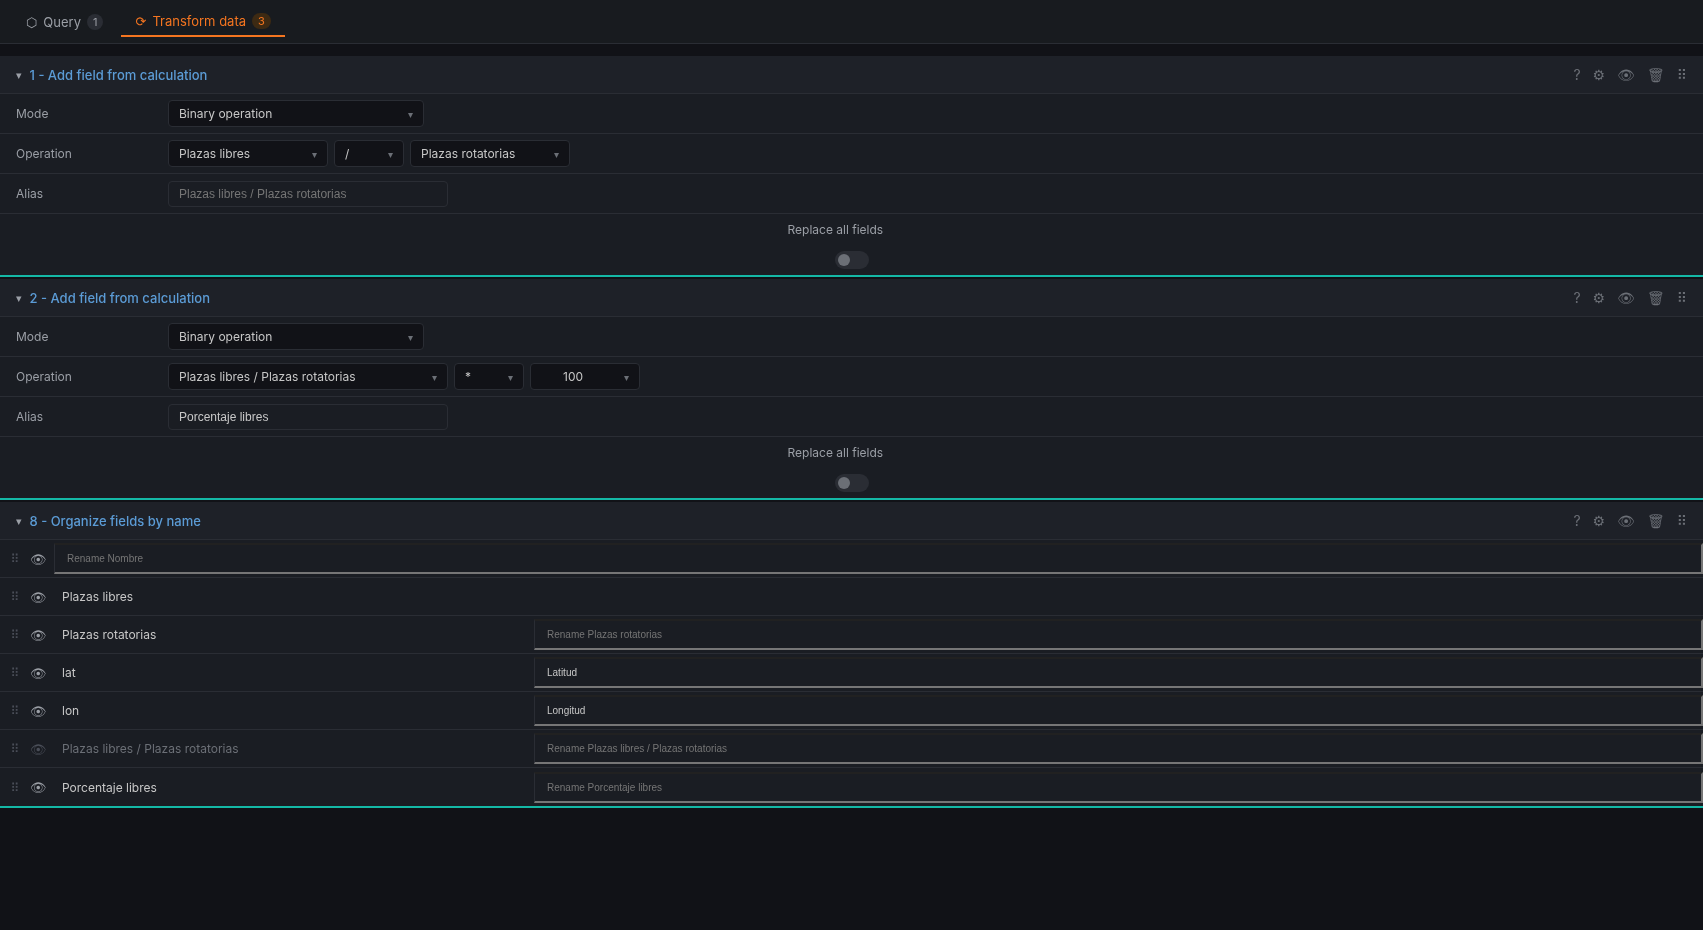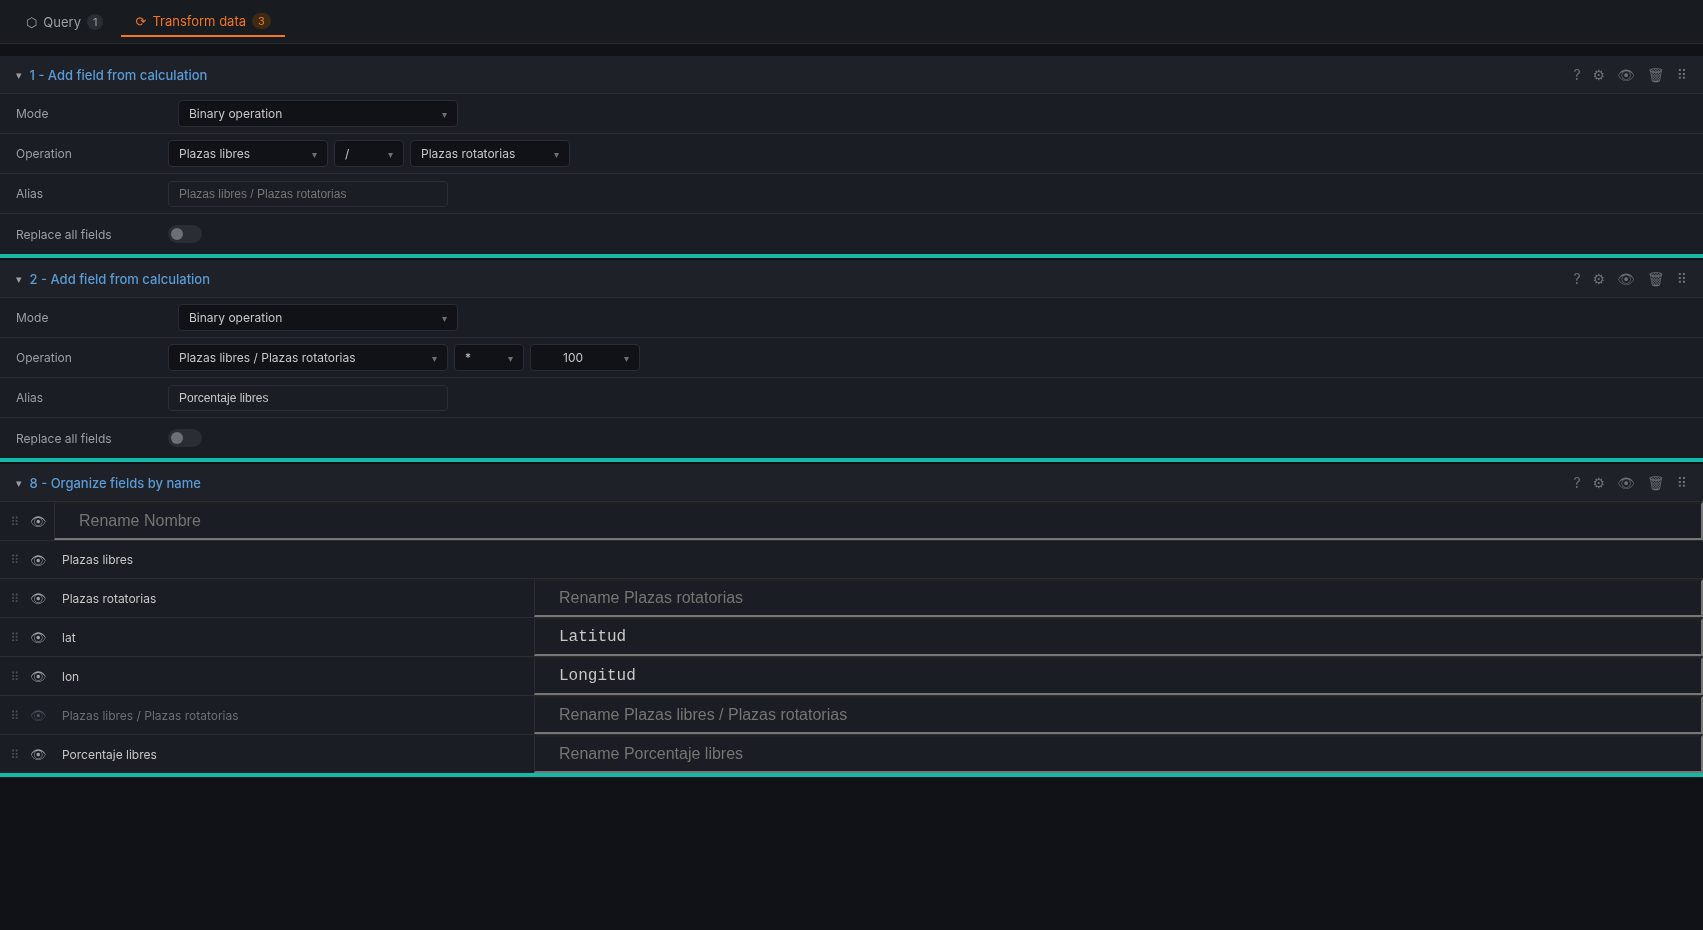--- a/index.html
+++ b/index.html
@@ -87,31 +87,31 @@
       color: #6b6f76;
     }
     .section-header-right span {
       cursor: pointer;
       font-size: 14px;
     }
 
     
     .section-body {
       background: #1a1d23;
-      border-bottom: 4px solid #14b8a6;
+      border-bottom: 2px solid #14b8a6;
     }
 
     
     .form-row {
       display: flex;
       align-items: center;
       border-bottom: 1px solid #2a2d34;
       min-height: 40px;
     }
-    .form-row:last-child { border-bottom: none; }
+    .form-row:last-child { border-bottom: none; flex-direction: column; }
     .form-label {
       width: 160px;
       min-width: 160px;
       padding: 8px 16px;
       color: #9b9fa6;
       font-size: 12px;
     }
     .form-control-area {
       flex: 1;
       padding: 6px 8px;
@@ -127,21 +127,21 @@
       border-radius: 4px;
       color: #c7c7c7;
       padding: 5px 10px;
       font-size: 12px;
       display: flex;
       align-items: center;
       justify-content: space-between;
       gap: 8px;
       cursor: pointer;
     }
-    .select-field.wide { width: 280px; margin-left: 10px; }
+    .select-field.wide { width: 256px; }
     .select-field.medium { width: 160px; }
     .select-field.small { width: 70px; }
     .select-field.small2 { width: 110px; padding-left: 32px; }
     .select-chevron { color: #6b6f76; font-size: 10px; }
 
     
     .text-input {
       background: transparent;
       border: 1px solid #2a2d34;
       border-radius: 4px;
@@ -203,24 +203,24 @@
       flex: 0 0 480px;
       padding: 0 8px;
       color: #c7c7c7;
       font-size: 12px;
     }
     .field-rename {
       flex: 1;
       background: transparent;
       border-left: 1px solid #2a2d34;
       color: #9b9fa6;
-      font-size: 16px;
-      padding: 8px 24px;
-    }
-    .field-rename.filled { color: #c7c7c7; font-family: Liberation Mono, monospace; }
+      font-size: 10px;
+      padding: 8px 12px;
+    }
+    .field-rename.filled { color: #c7c7c7; }
   </style>
 </head>
 <body>
 
 <div class="top-nav">
   <div class="nav-tab">
     <span>⬡</span>
     <span>Query</span>
     <span class="badge">1</span>
   </div>

